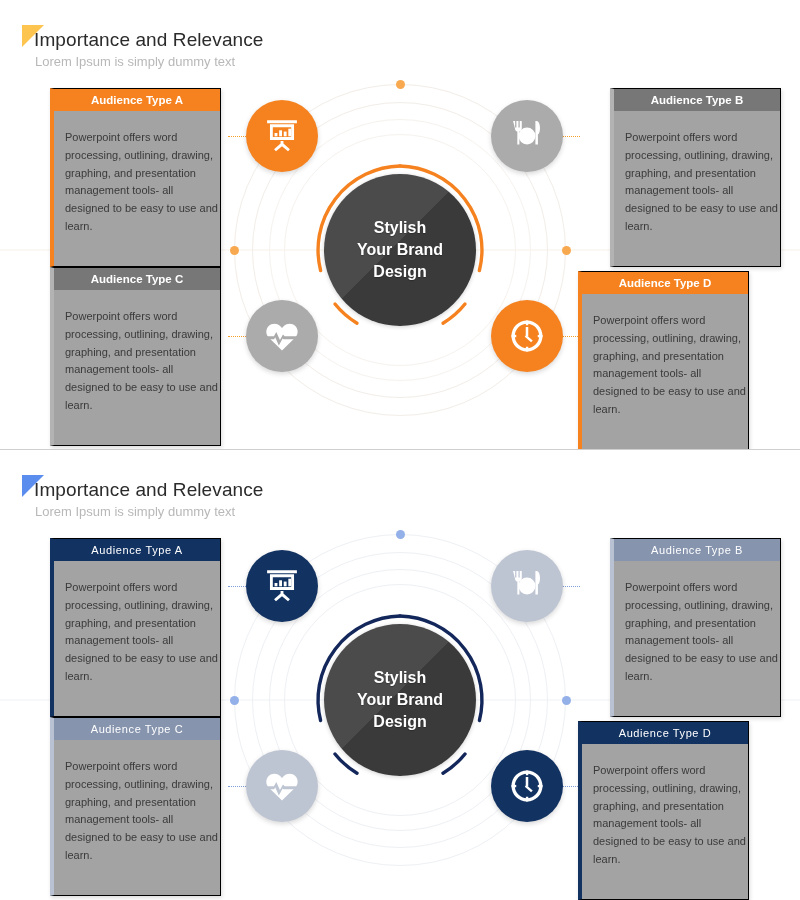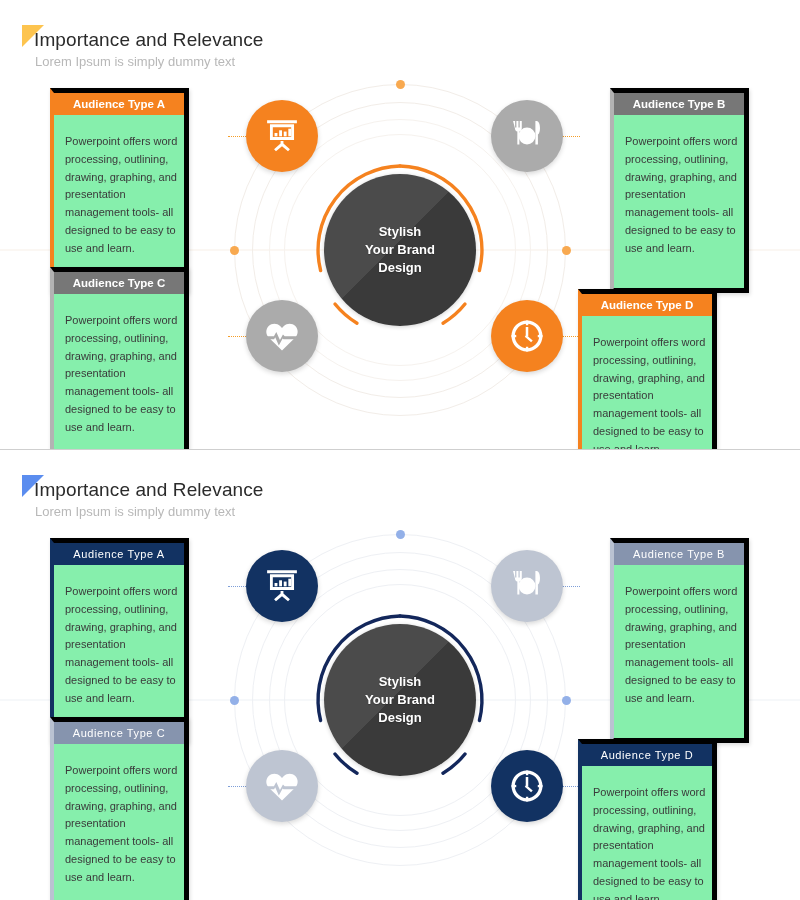--- a/index.html
+++ b/index.html
@@ -109,21 +109,21 @@
     left: 50%; top: 50%;
     width: 152px; height: 152px;
     margin-left: -76px; margin-top: -76px;
     border-radius: 50%;
     background: linear-gradient(135deg,#4b4b4b 0%,#4b4b4b 47%,#3a3a3a 47%,#3a3a3a 100%);
     display: flex; align-items: center; justify-content: center;
     box-shadow: 0 1px 4px rgba(0,0,0,0.18);
   }
   .center-text {
     color: #ffffff;
-    font-size: 13px;
+    font-size: 16px;
     font-weight: bold;
     line-height: 1.38;
     text-align: center;
     text-shadow: 0 1px 1px rgba(0,0,0,0.25);
   }
 
   
   .bubble {
     position: absolute;
     width: 72px; height: 72px;
@@ -133,44 +133,44 @@
   }
   .bubble svg { width: 38px; height: 38px; fill: #ffffff; }
   .bubble.b-a { left: 246px; top: 45px; }
   .bubble.b-b { left: 491px; top: 45px; }
   .bubble.b-c { left: 246px; top: 245px; }
   .bubble.b-d { left: 491px; top: 245px; }
 
   
   .card {
     position: absolute;
-    width: 139px;
-    background: #86efac;
-    border: 5px solid #000000;
+    width: 171px;
+    background: #a3a3a3;
+    border: 1px solid #000000;
     box-shadow: 1px 2px 4px rgba(0,0,0,0.14);
   }
   .card .hd {
     height: 22px;
     line-height: 22px;
     text-align: center;
     color: #ffffff;
     font-size: 11.5px;
     font-weight: bold;
   }
   .card .bd {
     padding: 18px 0 30px 11px;
     font-size: 11px;
     line-height: 1.62;
     color: #3a3a3a;
   }
   .card.accent { border-left: 4px solid transparent; }
   .card.c-a { left: 50px;  top: 33px; }
   .card.c-b { left: 578px; top: 33px; margin-left: 32px; }
   .card.c-c { left: 50px;  top: 212px; }
-  .card.c-d { left: 578px; top: 234px; }
+  .card.c-d { left: 578px; top: 216px; }
 
   
   .slide.bottom .card .hd { font-weight: normal; letter-spacing: 0.6px; font-size: 11px; }
 
   
   .conn {
     position: absolute;
     height: 0;
     border-top: 1px dotted #f59e2a;
     top: 81px;

